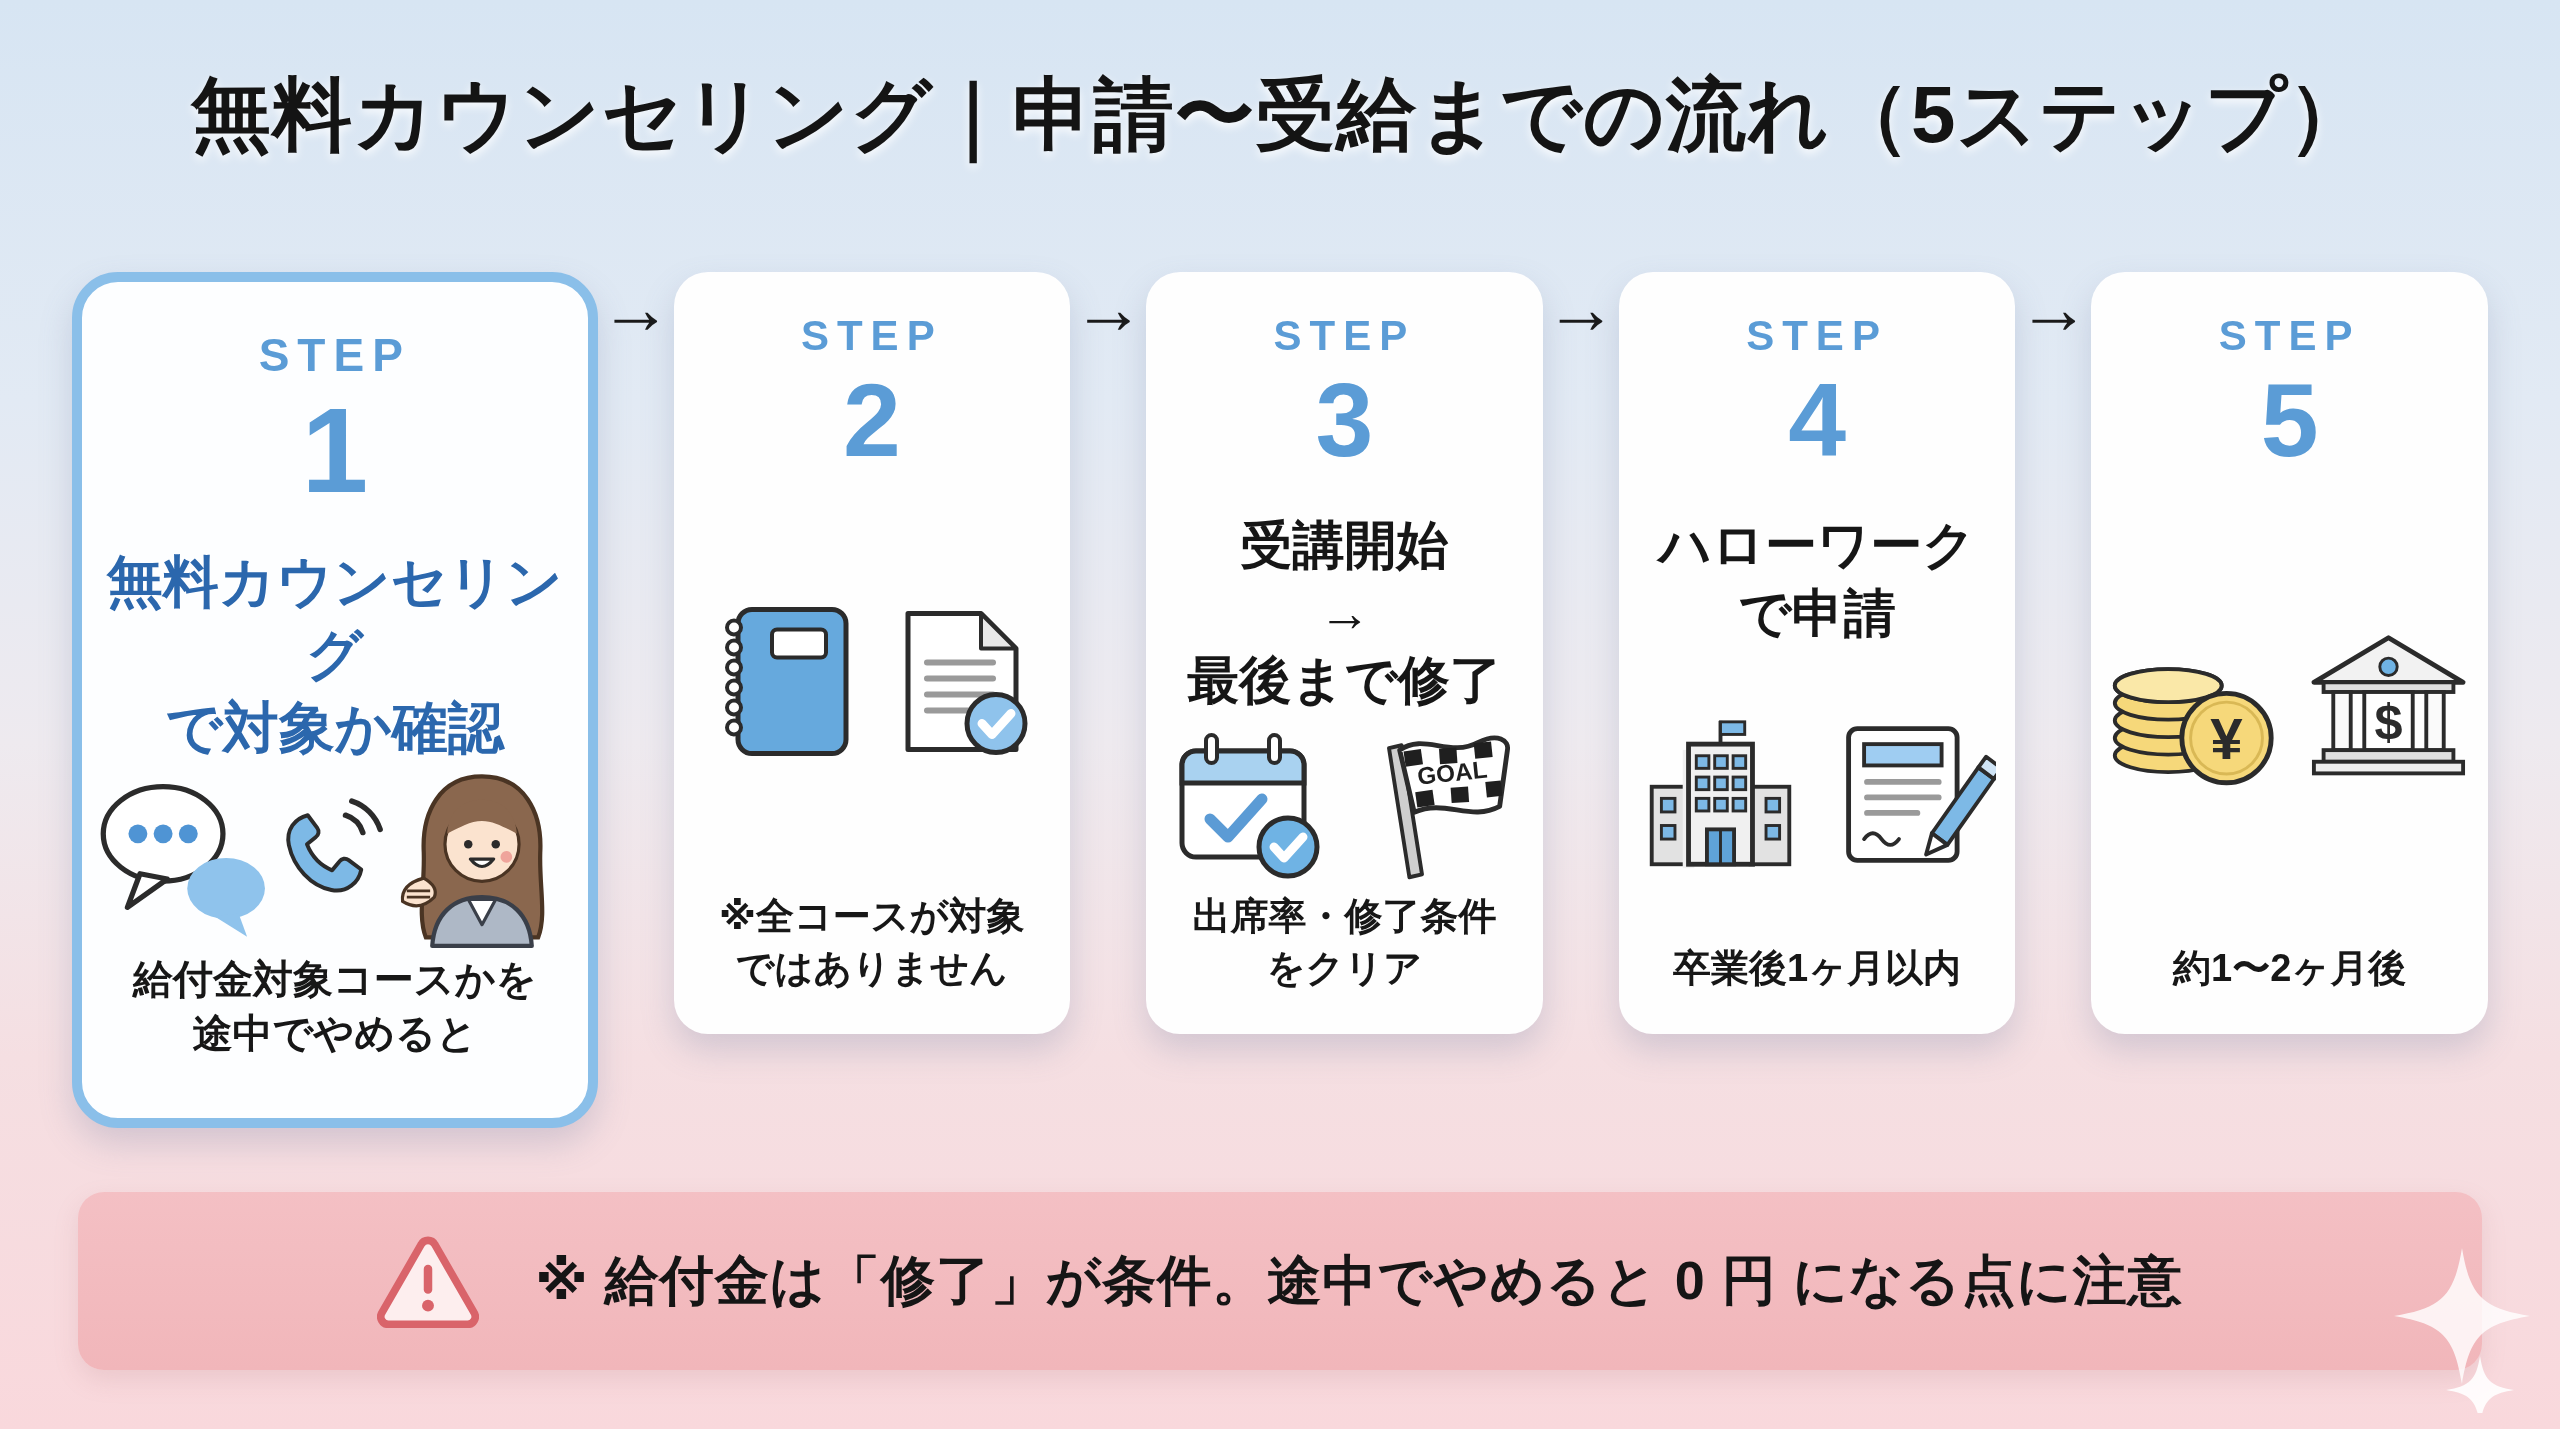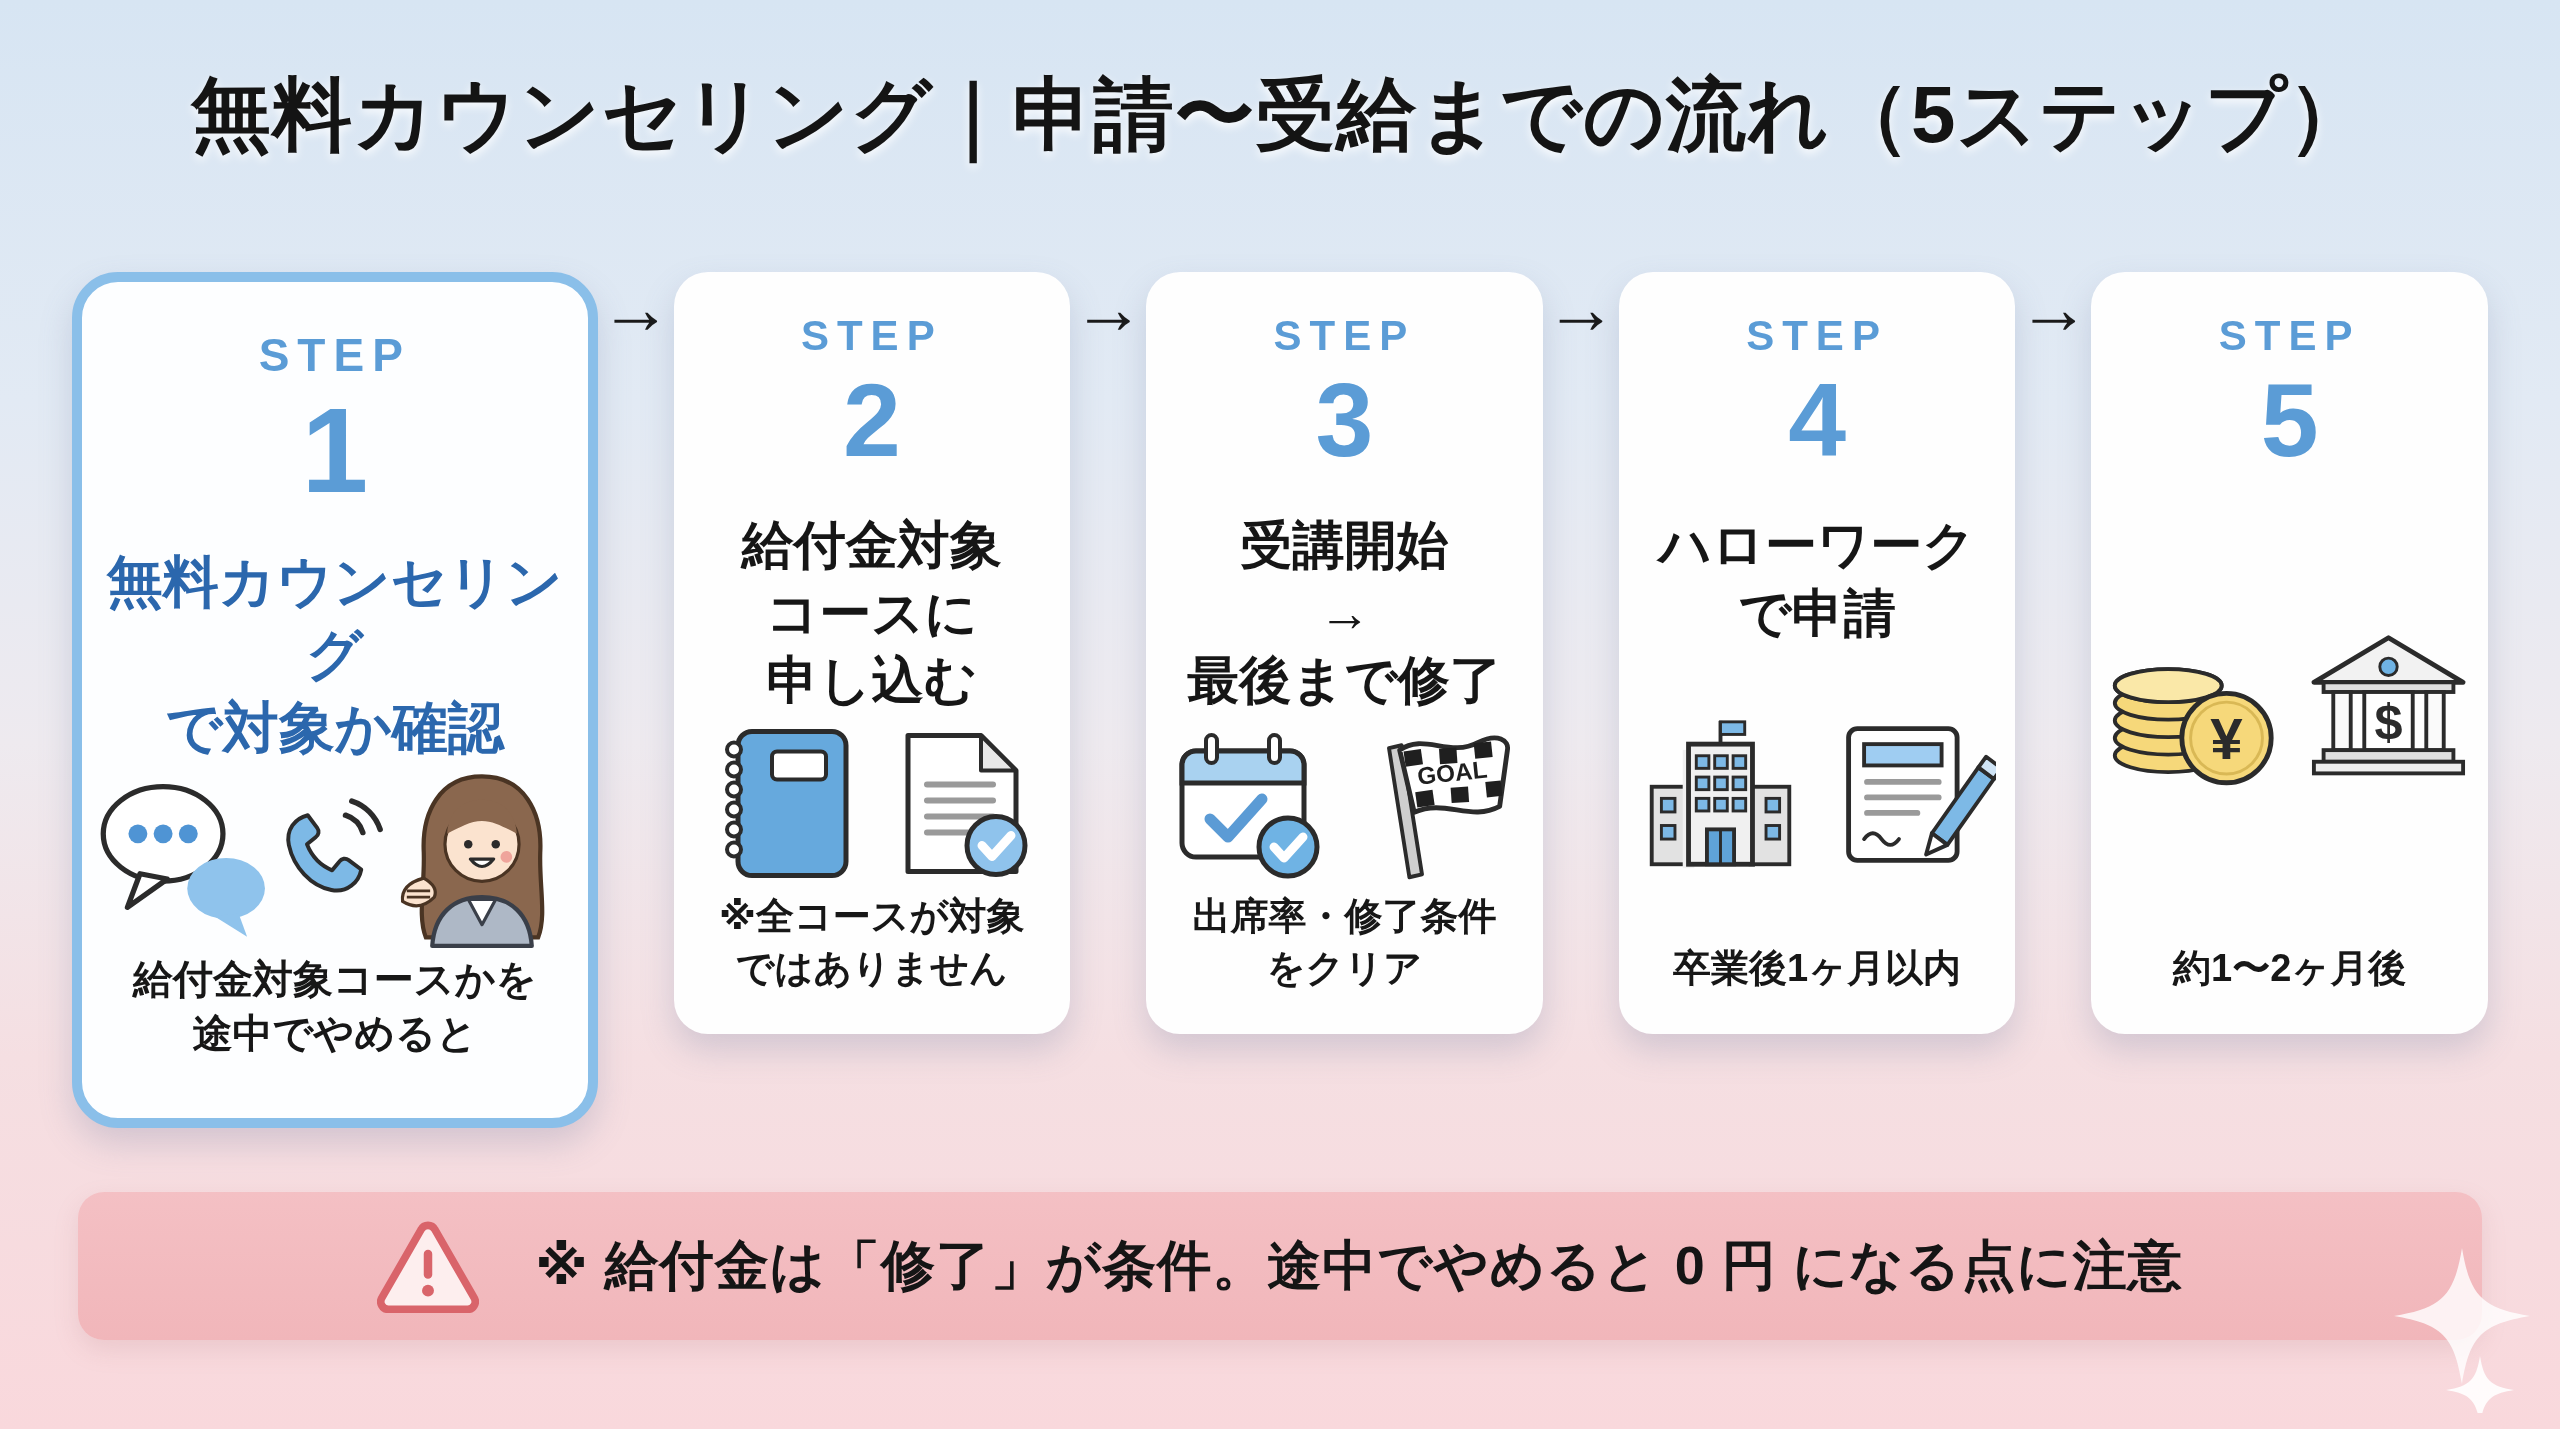--- a/index.html
+++ b/index.html
@@ -38,21 +38,21 @@
   .card-first .step-title{font-size:56px;color:#2b67ad;margin-top:36px;}
   .icon-row{flex:1;display:flex;align-items:center;justify-content:center;gap:28px;}
   .card-first .icon-row{gap:4px;}
   .step-note{
     margin:0 10px 40px;font-size:38px;font-weight:800;line-height:1.35;color:#171717;
     text-align:center;white-space:pre-line;
   }
   .card-first .step-note{font-size:40px;margin-bottom:58px;}
   .flow-arrow{font-size:72px;font-weight:700;color:#1a1a1a;line-height:1;padding:0 2px;}
   .notice{
-    position:absolute;left:78px;right:78px;top:1192px;height:148px;border-radius:26px;
+    position:absolute;left:78px;right:78px;top:1192px;height:178px;border-radius:26px;
     background:linear-gradient(180deg,#f4c0c4 0%,#f1b6ba 100%);
     display:flex;align-items:center;justify-content:center;gap:56px;
     box-shadow:0 10px 24px rgba(180,120,130,.18);
   }
   .notice-text{margin:0;font-size:54px;font-weight:900;color:#151515;letter-spacing:1px;}
   .sparkles{position:absolute;right:18px;bottom:16px;pointer-events:none;}
 </style>
 </head>
 <body>
 
@@ -98,23 +98,20 @@
       </div>
       <p class="step-note">給付金対象コースかを
 途中でやめると</p>
     </section>
 
     <div class="flow-arrow">→</div>
 
     <section class="card card-rest">
       <div class="step-label">STEP</div>
       <div class="step-number">2</div>
-      <h2 class="step-title">給付金対象
-コースに
-申し込む</h2>
       <div class="icon-row">
         <svg width="150" height="165" viewBox="0 0 150 160">
           <rect x="30" y="8" width="108" height="144" rx="14" fill="#66a9dd" stroke="#2b2b2b" stroke-width="5"></rect>
           <rect x="64" y="28" width="54" height="28" rx="5" fill="#ffffff" stroke="#2b2b2b" stroke-width="4"></rect>
           <g fill="#ffffff" stroke="#2b2b2b" stroke-width="4">
             <circle cx="26" cy="26" r="7"></circle>
               <circle cx="26" cy="46" r="7"></circle>
               <circle cx="26" cy="66" r="7"></circle>
             <circle cx="26" cy="86" r="7"></circle>
               <circle cx="26" cy="106" r="7"></circle>

